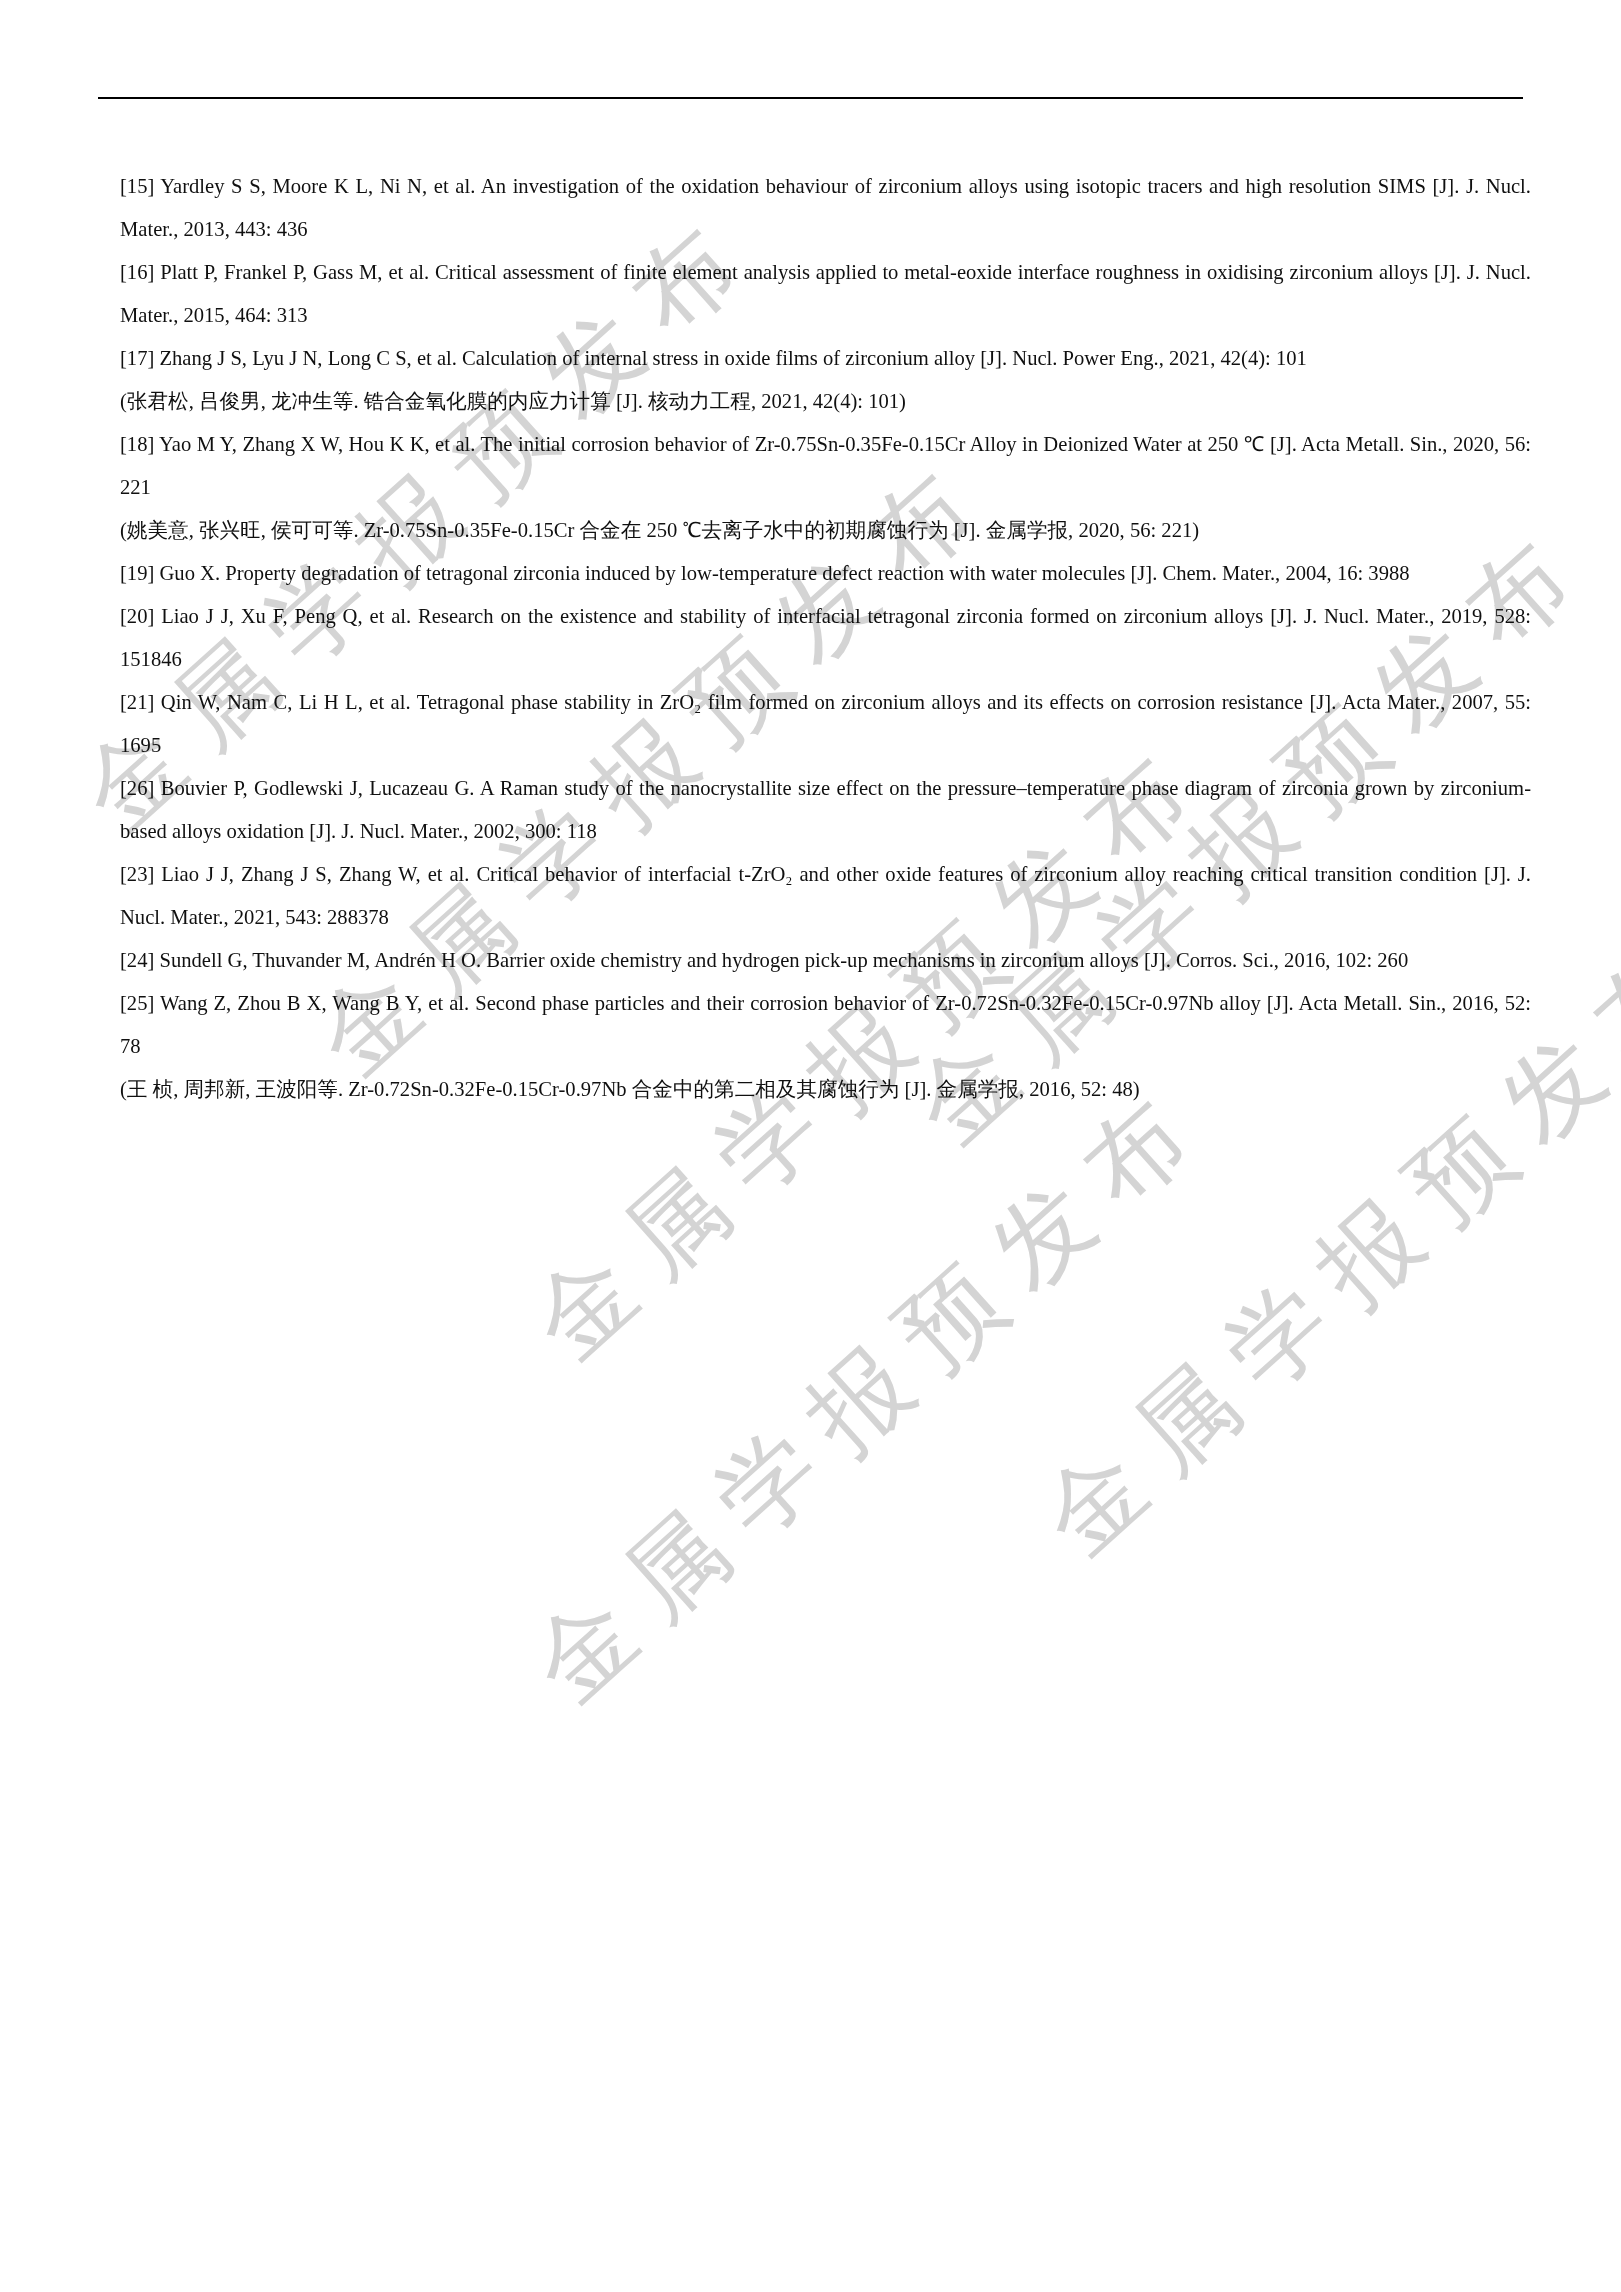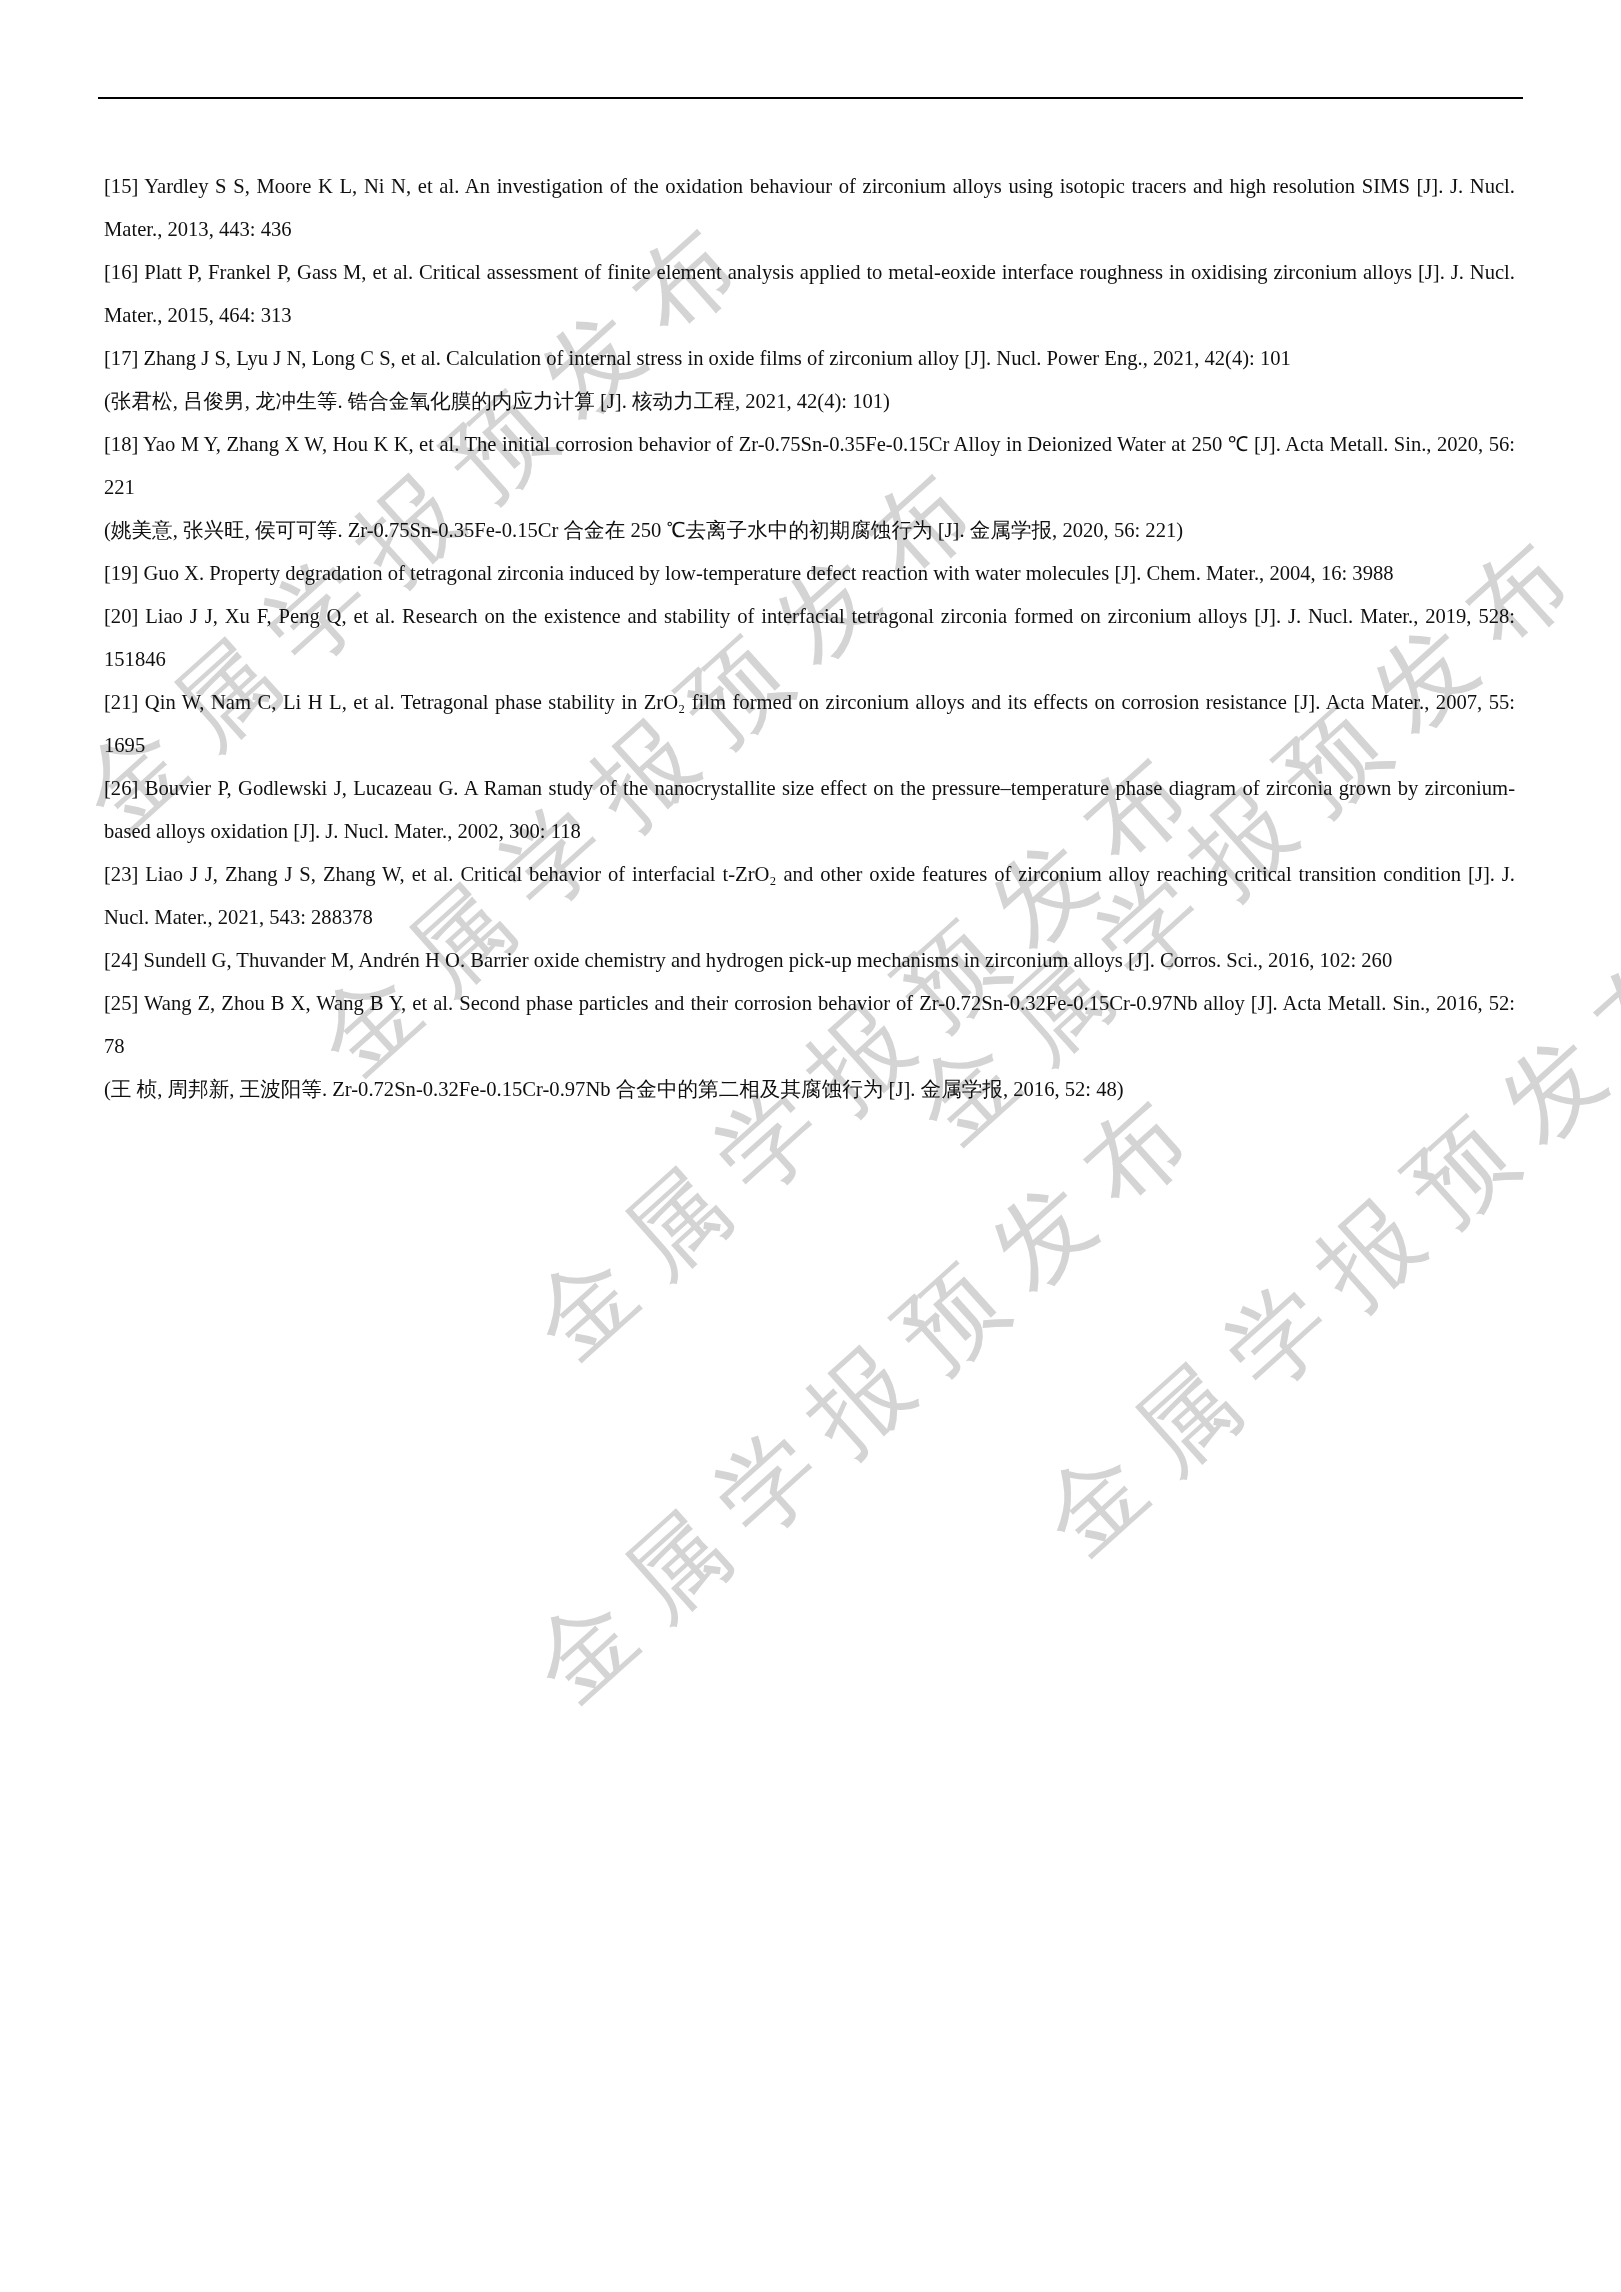--- a/index.html
+++ b/index.html
@@ -16,21 +16,21 @@
   .header-rule {
     position: absolute;
     left: 98px;
     top: 97px;
     width: 1425px;
     height: 2px;
     background: #000000;
   }
   .content {
     position: absolute;
-    left: 104px;
+    left: 120px;
     top: 165px;
     width: 1411px;
   }
   .ref {
     margin: 0;
     font-size: 20.6px;
     line-height: 43px;
     text-align: justify;
     text-justify: inter-word;
     color: #101010;

